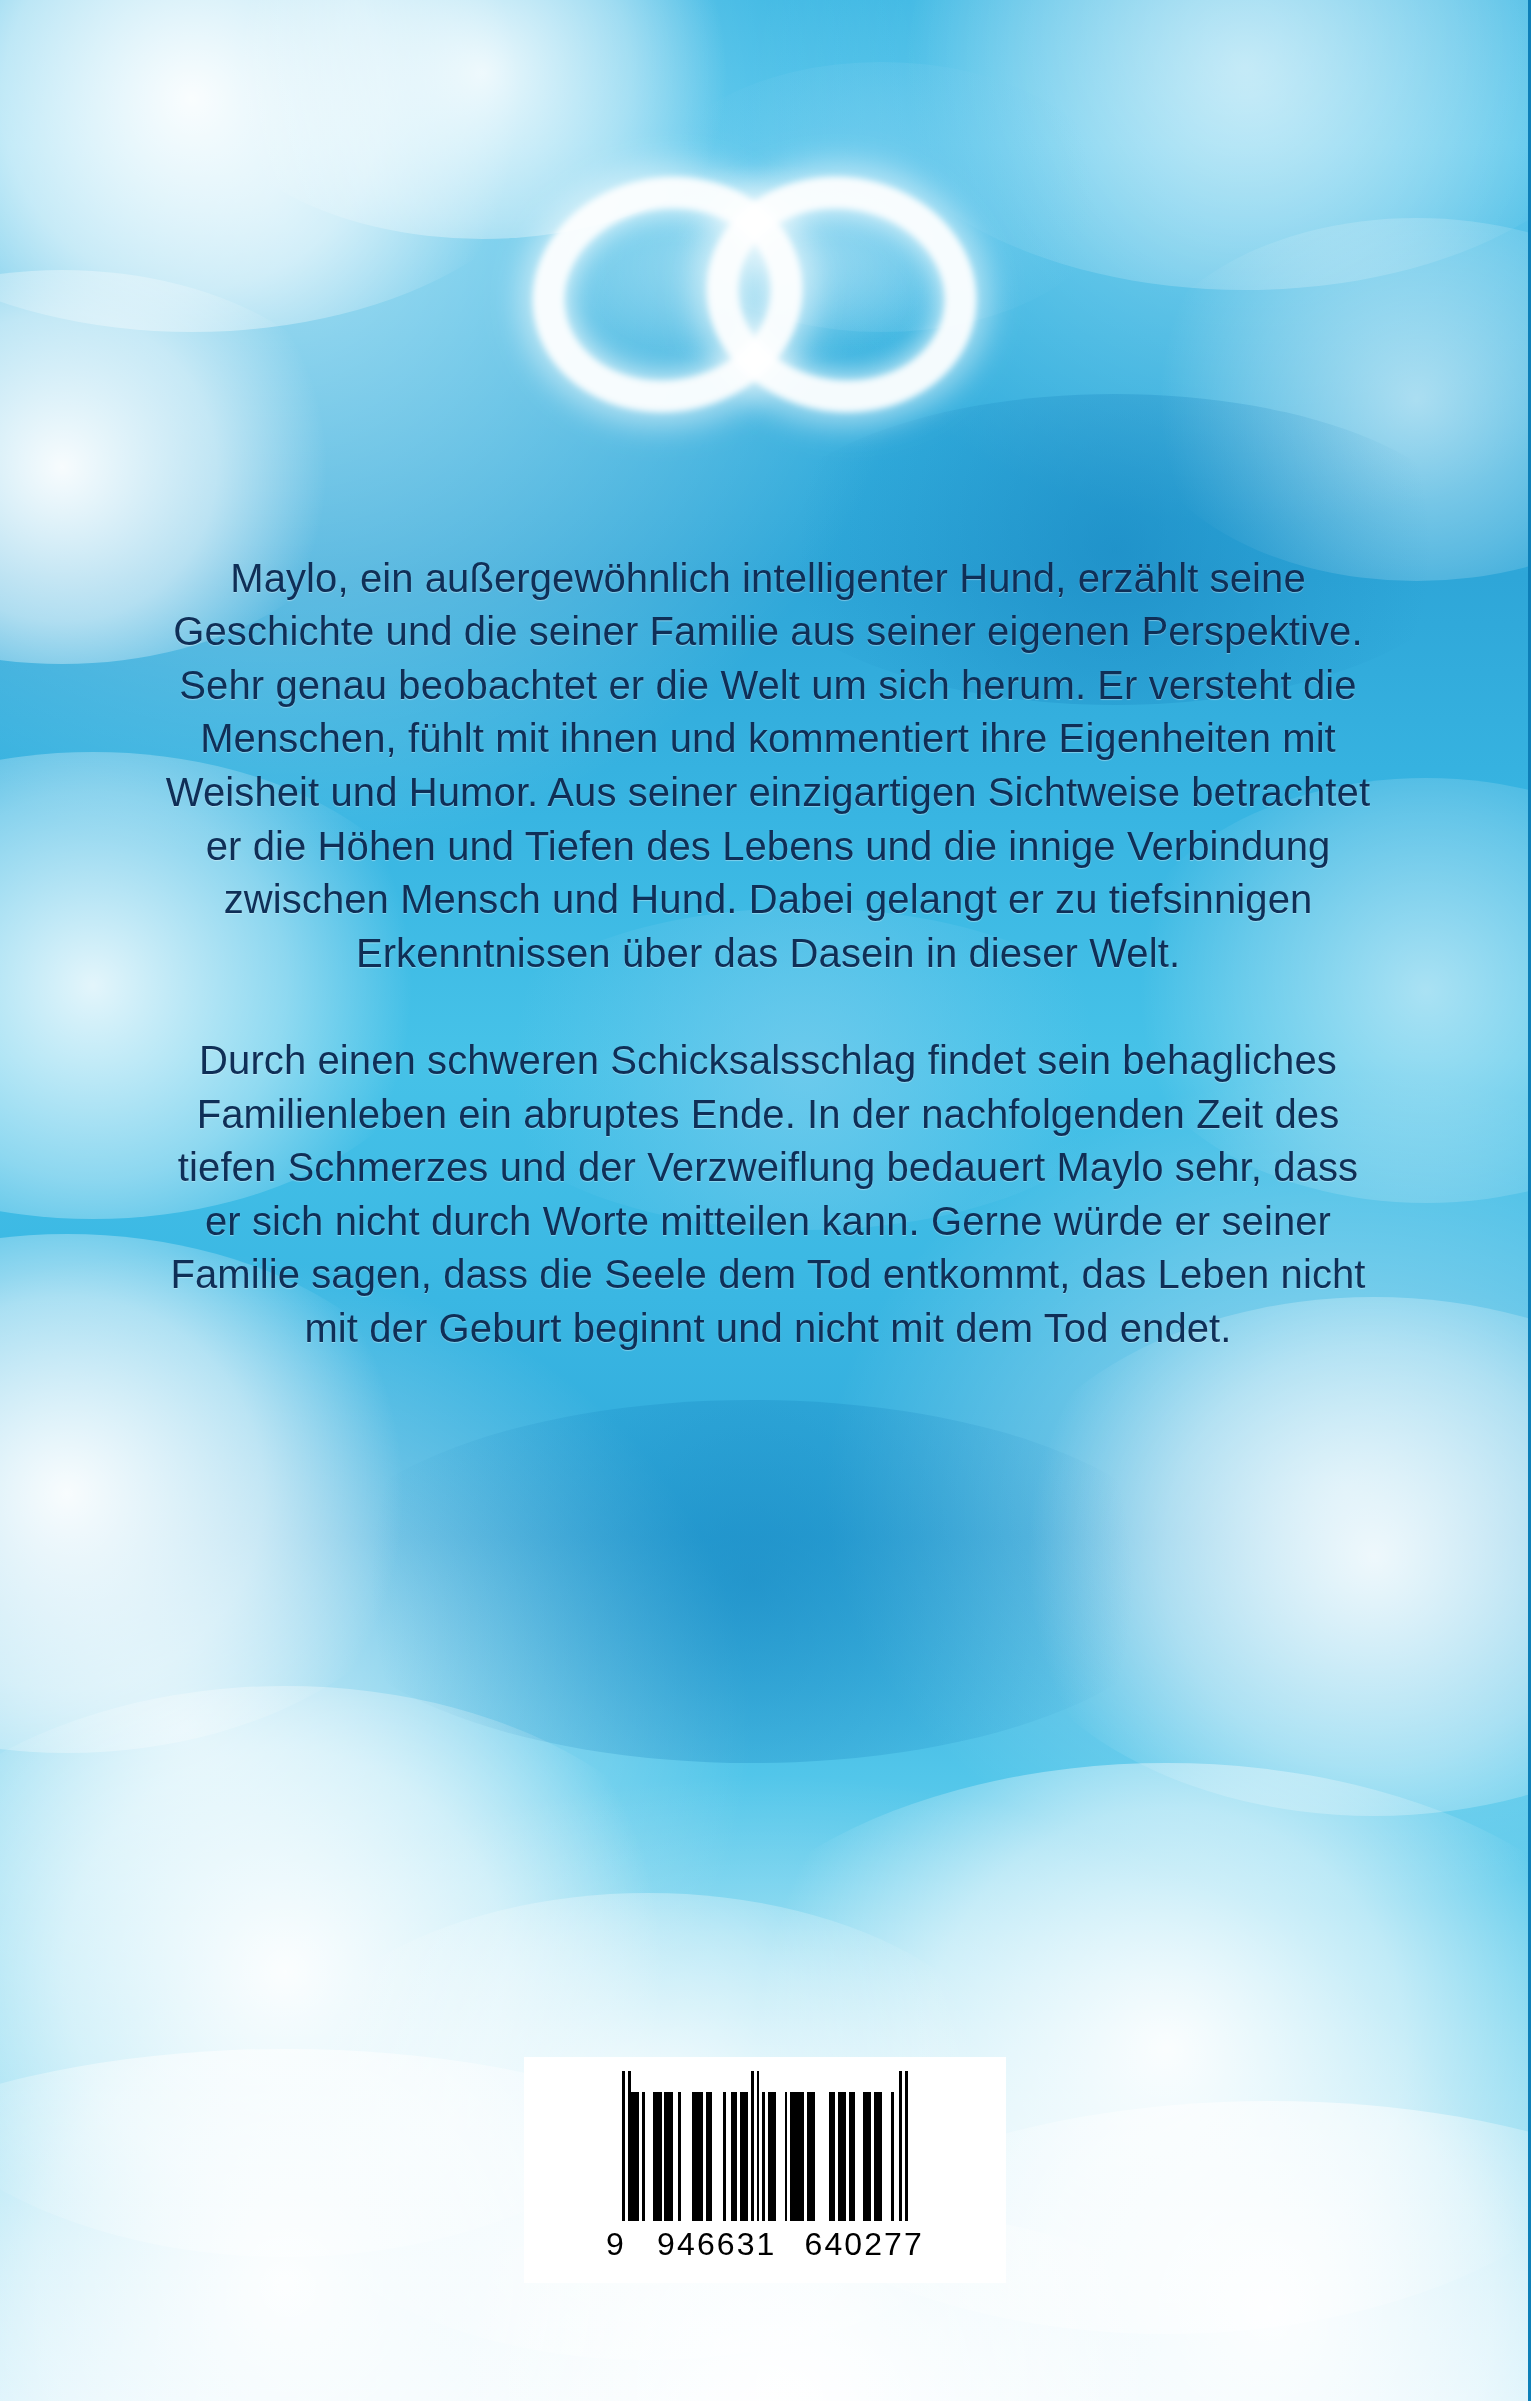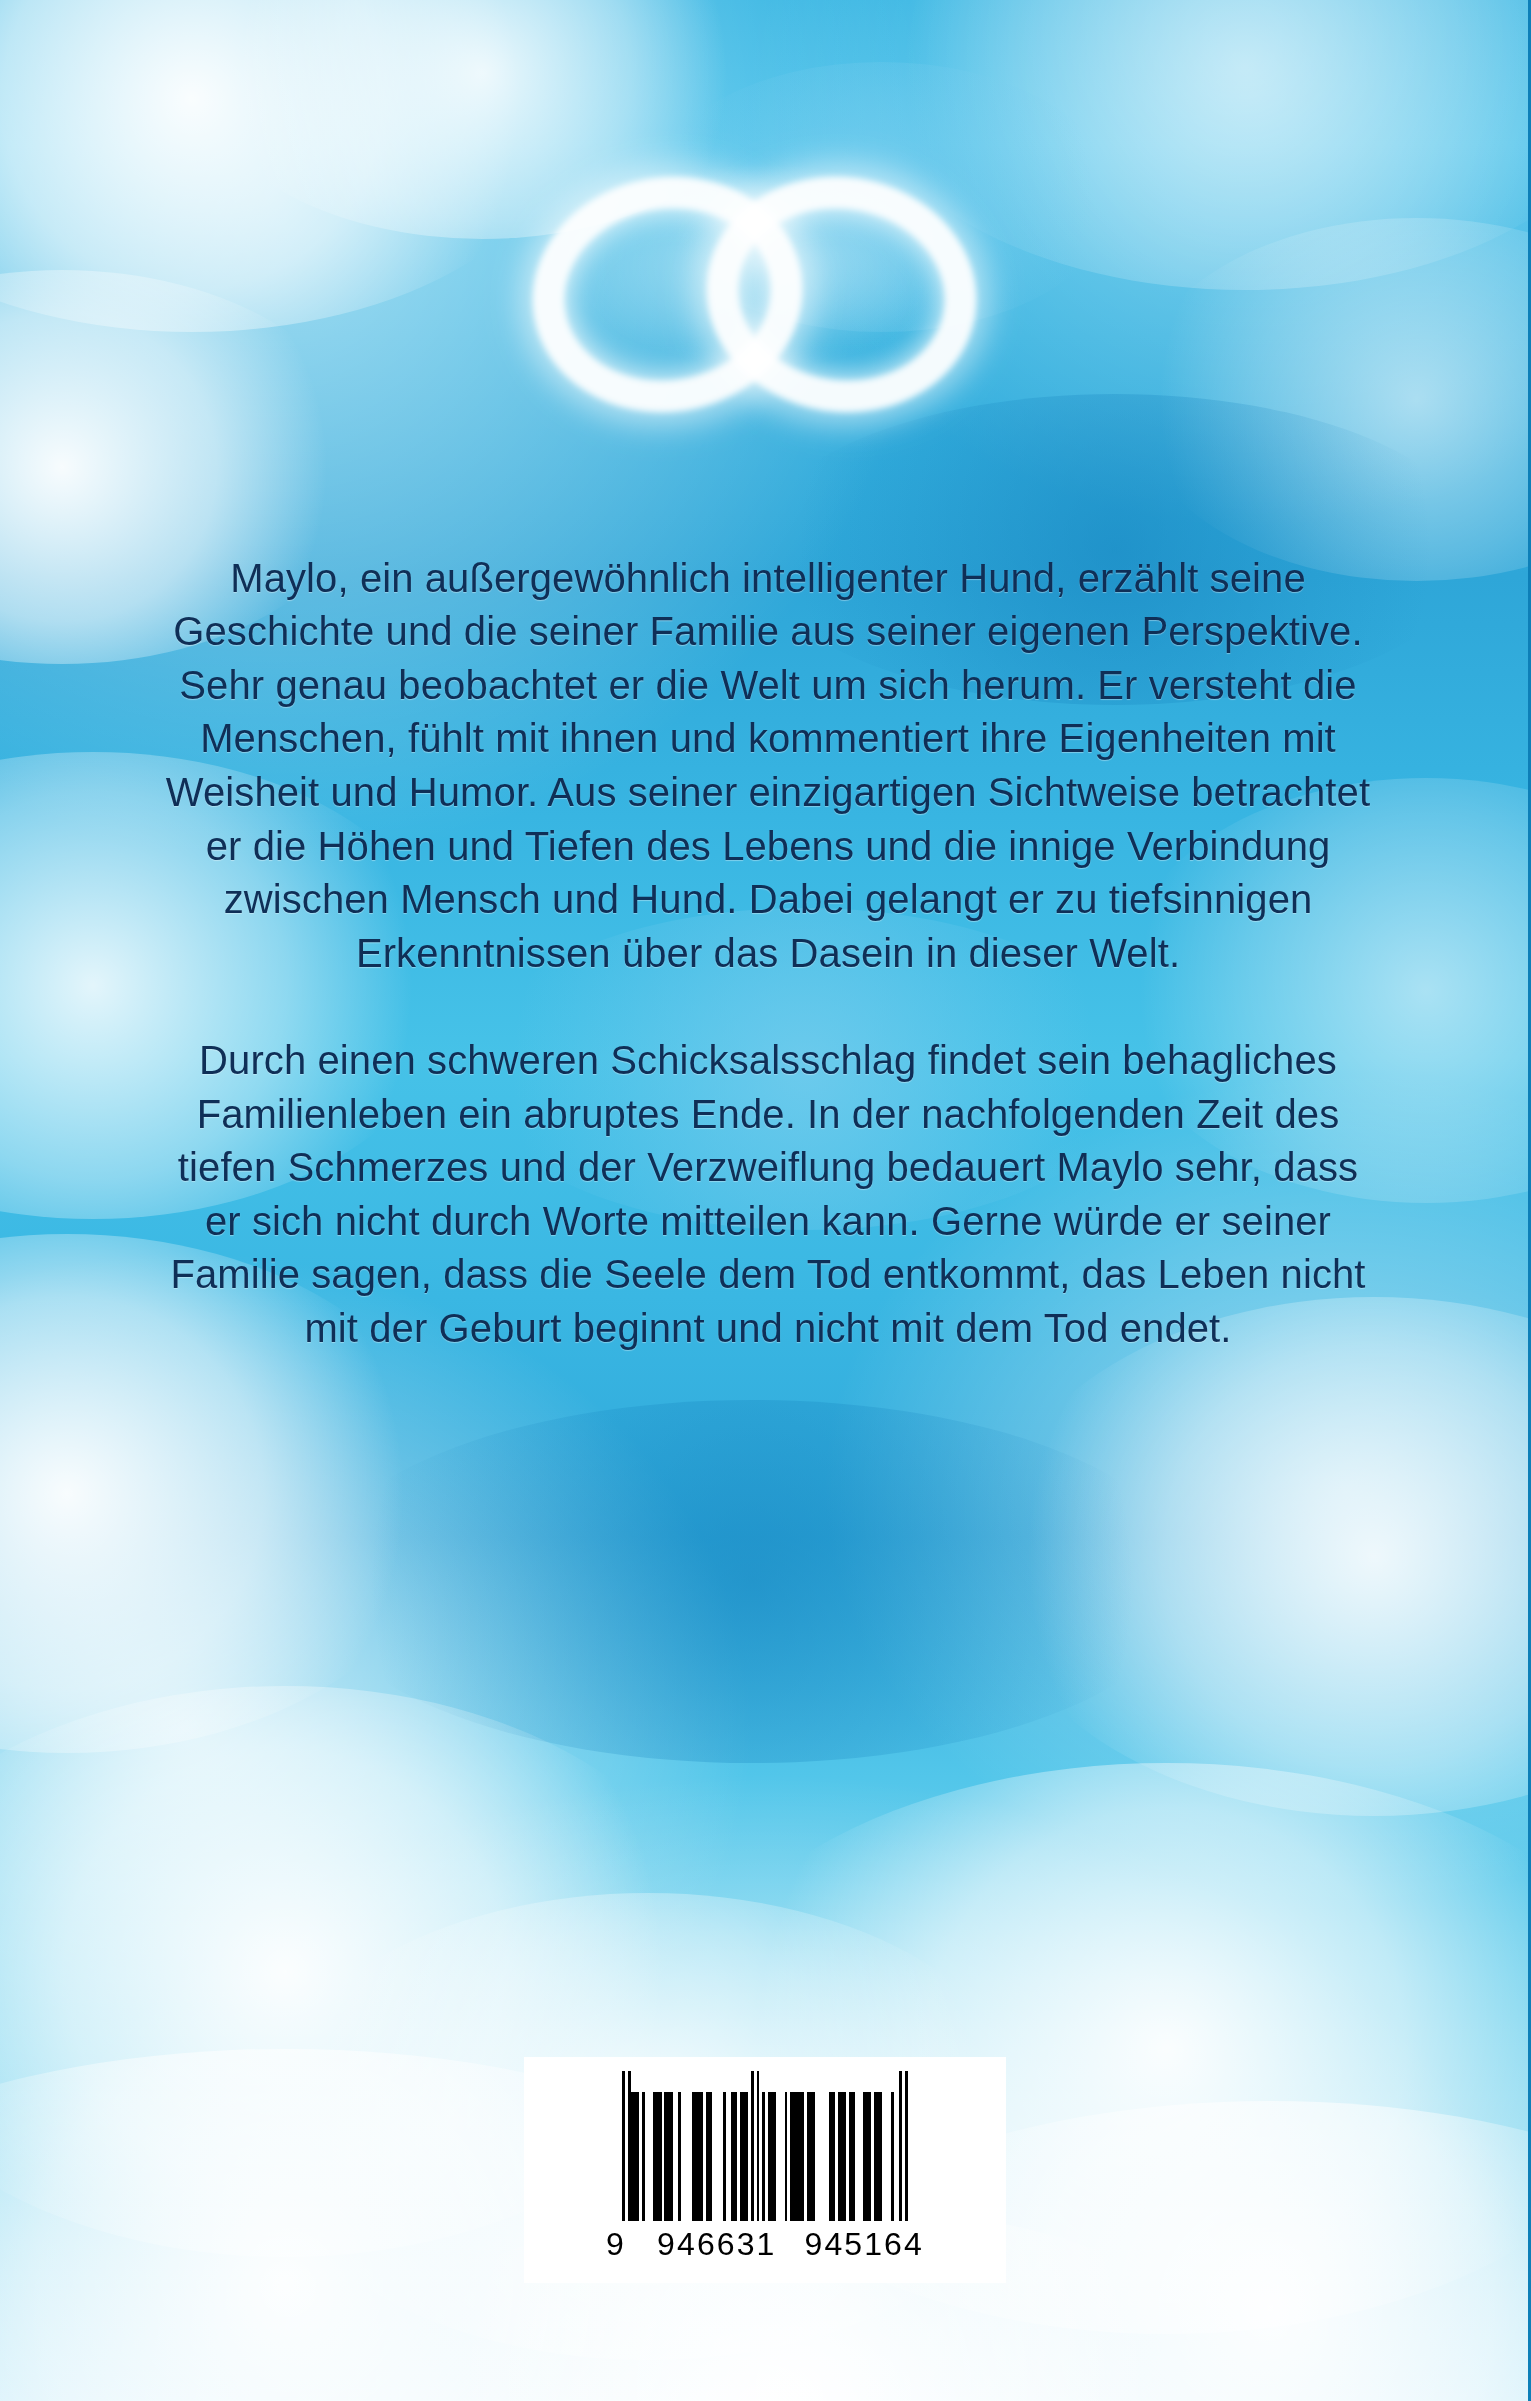--- a/index.html
+++ b/index.html
@@ -243,18 +243,18 @@
         <i style="width: 8.4px; height: 86%; background: transparent;"></i>
         <i style="width: 2.8px; height: 86%;"></i>
         <i style="width: 5.6px; height: 86%; background: transparent;"></i>
         <i style="width: 2.8px; height: 100%;"></i>
         <i style="width: 2.8px; height: 100%; background: transparent;"></i>
         <i style="width: 2.8px; height: 100%;"></i>
       </div>
     <div class="barcode-digits">
       <span class="lead">9</span>
       <span>946631</span>
-      <span>945164</span>
+      <span>640277</span>
     </div>
   </div>
 
 </div>
 
 
 </body></html>

